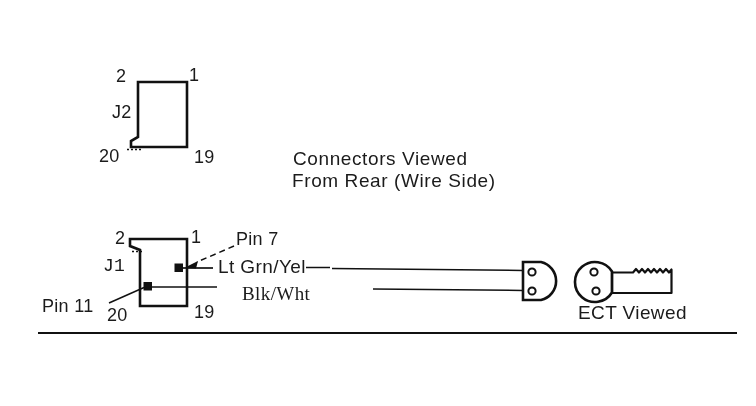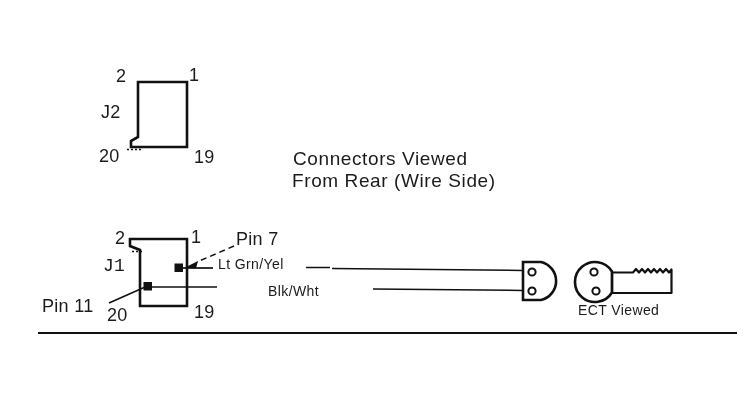--- a/index.html
+++ b/index.html
@@ -27,21 +27,21 @@
     font-size: 18px;
     line-height: 1;
     color: #1b1b1b;
     letter-spacing: 0.3px;
   }
   .lbl.note {
     font-size: 19px;
     letter-spacing: 0.6px;
   }
   .lbl.wire {
-    font-size: 14px;
+    font-size: 19px;
     letter-spacing: 0.4px;
     text-align: center;
   }
 </style>
 </head>
 <body>
 
 <div id="stage">
 
   <svg id="linework" width="756" height="406" viewBox="0 0 756 406">
@@ -90,34 +90,34 @@
                L636,269 L639,272.5 L642,269 L645,272.5 L648,269 L651,272.5
                L654,269 L657,272.5 L660,269 L663,272.5 L666,269 L669,272.5 L671.5,269.5
                L671.5,293 L612,293 Z" fill="none" stroke="#111" stroke-width="2.2" stroke-linejoin="round"></path>
     </g>
 
     <line x1="38" y1="333" x2="737" y2="333" stroke="#111" stroke-width="2.2"></line>
   </svg>
 
   <span class="lbl" style="left:116px; top:67px;">2</span>
   <span class="lbl" style="left:189px; top:66px;">1</span>
-  <span class="lbl" style="left:101px; top:103px;">J2</span>
+  <span class="lbl" style="left:112px; top:103px;">J2</span>
   <span class="lbl" style="left:99px;  top:147px;">20</span>
   <span class="lbl" style="left:194px; top:148px;">19</span>
 
   <span class="lbl note" style="left:292px; top:171px;">From Rear (Wire Side)</span>
   <span class="lbl note" style="left:293px; top:149px;">Connectors Viewed</span>
 
   <span class="lbl" style="left:115px; top:229px;">2</span>
   <span class="lbl" style="left:191px; top:228px;">1</span>
   <span class="lbl" style="left:103px; top:257px;font-family:Liberation Mono, monospace;">J1</span>
   <span class="lbl" style="left:107px; top:306px;">20</span>
   <span class="lbl" style="left:194px; top:303px;">19</span>
 
   <span class="lbl" style="left:236px; top:230px;">Pin 7</span>
   <span class="lbl" style="left:42px;  top:297px;">Pin 11</span>
 
   <span class="lbl wire" style="left:218px; top:257px;">Lt Grn/Yel</span>
-  <span class="lbl wire" style="left:268px; top:284px;">Blk/Wht</span>
+  <span class="lbl wire" style="left:242px; top:284px;font-family:Liberation Serif, serif;">Blk/Wht</span>
 
   <span class="lbl wire" style="left:578px; top:303px;">ECT Viewed</span>
 
 </div>
 
 </body></html>

